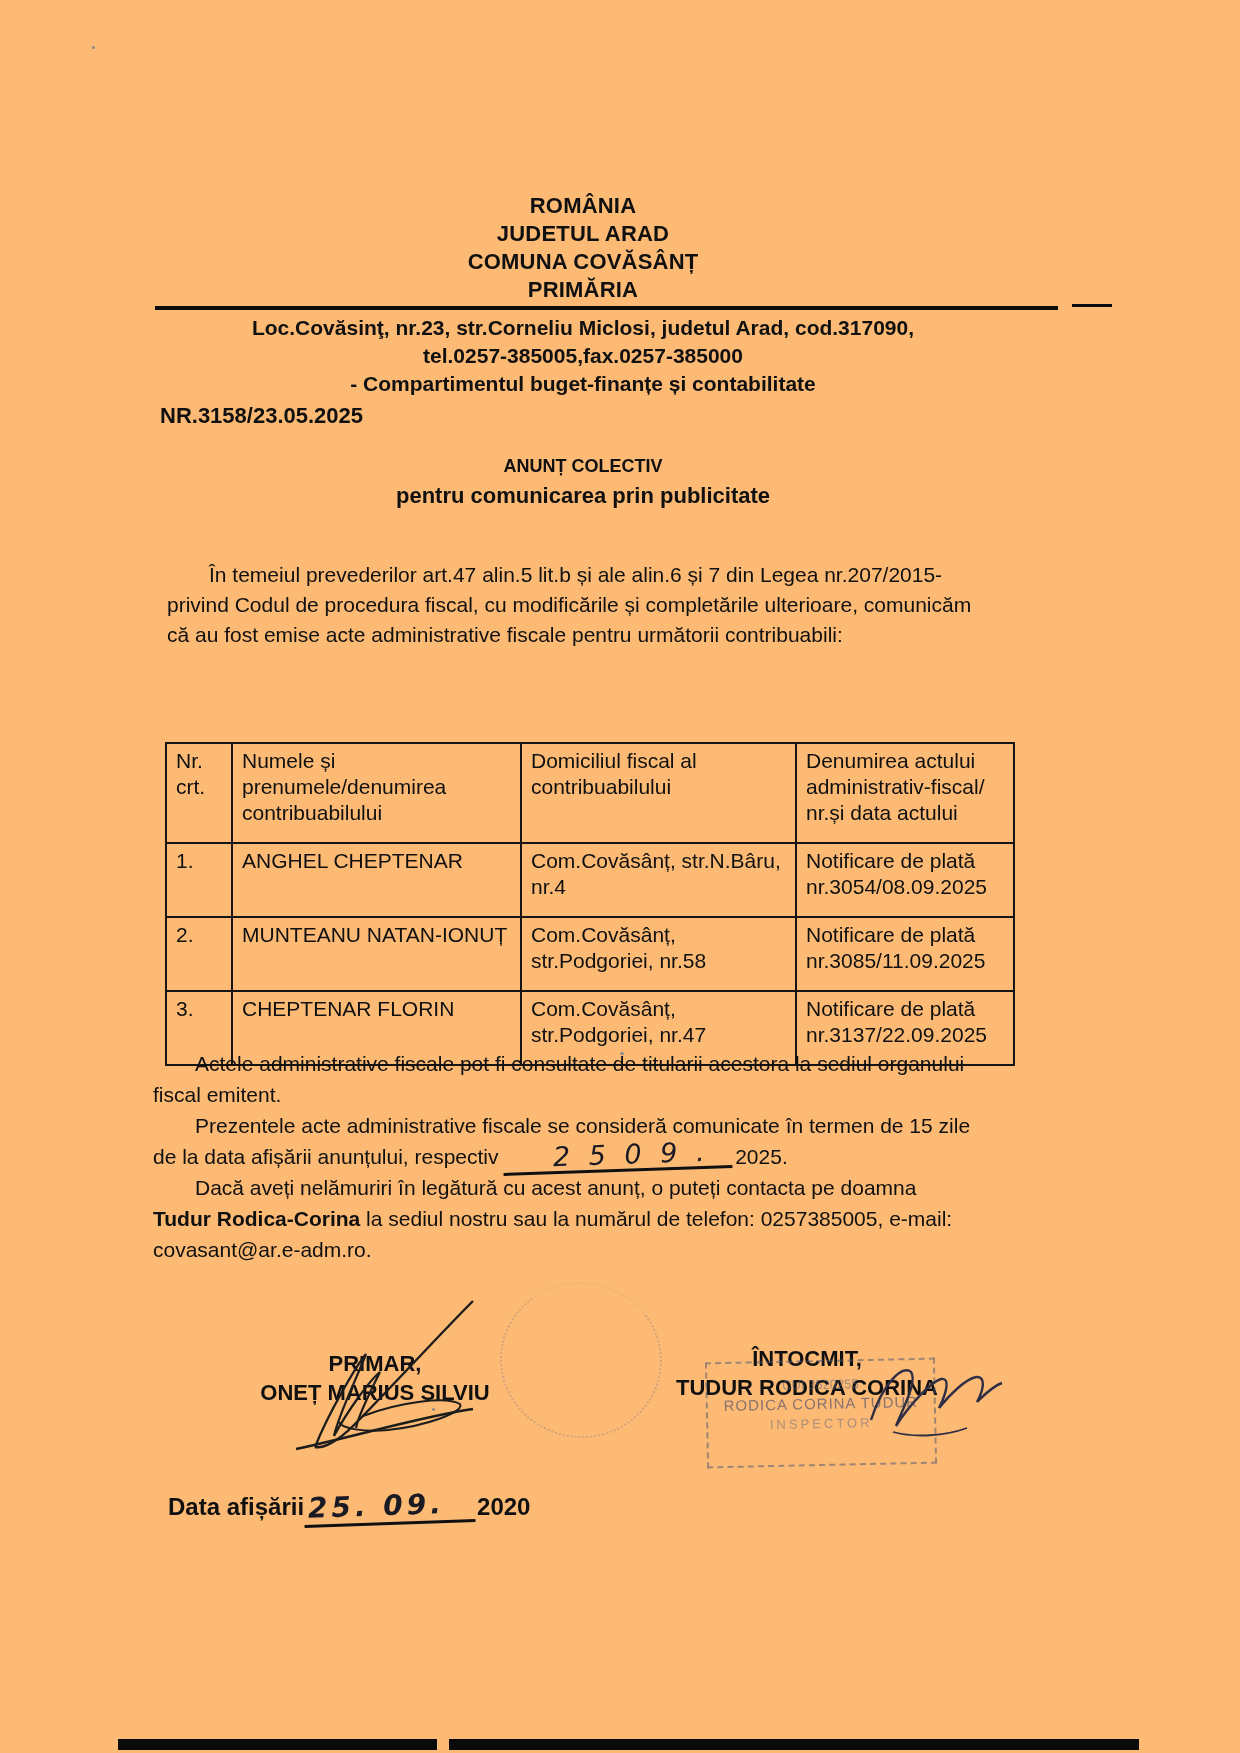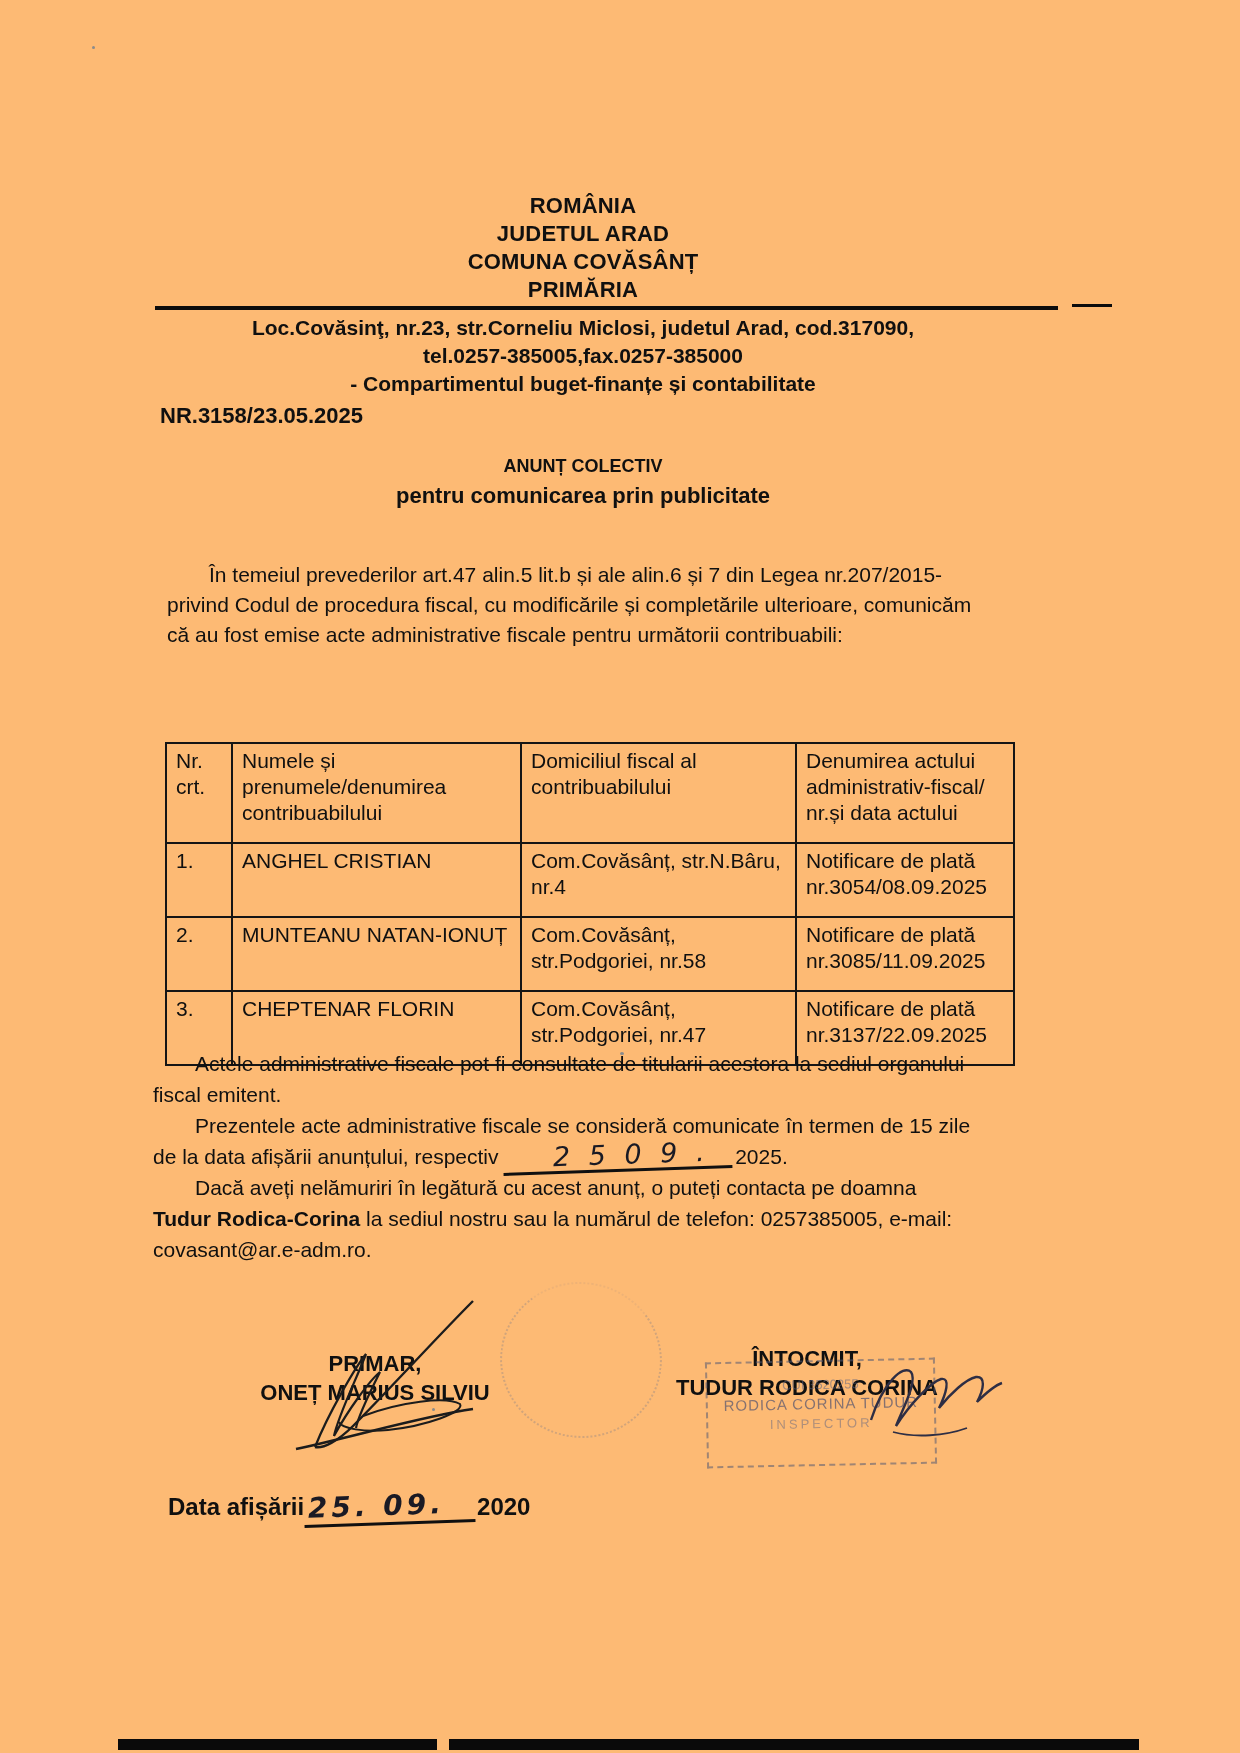--- a/index.html
+++ b/index.html
@@ -170,21 +170,21 @@
         <th class="ml">Domiciliul fiscal al
 contribuabilului</th>
         <th class="ml">Denumirea actului
 administrativ-fiscal/
 nr.și data actului</th>
       </tr>
     </thead>
     <tbody>
       <tr>
         <td class="ml">1.</td>
-        <td class="ml">ANGHEL CRISTIAN</td>
+        <td class="ml">ANGHEL CHEPTENAR</td>
         <td class="ml">Com.Covăsânț, str.N.Bâru,
 nr.4</td>
         <td class="ml">Notificare de plată
 nr.3054/08.09.2025</td>
       </tr>
       <tr>
         <td class="ml">2.</td>
         <td class="ml">MUNTEANU NATAN-IONUȚ</td>
         <td class="ml">Com.Covăsânț,
 str.Podgoriei, nr.58</td>

